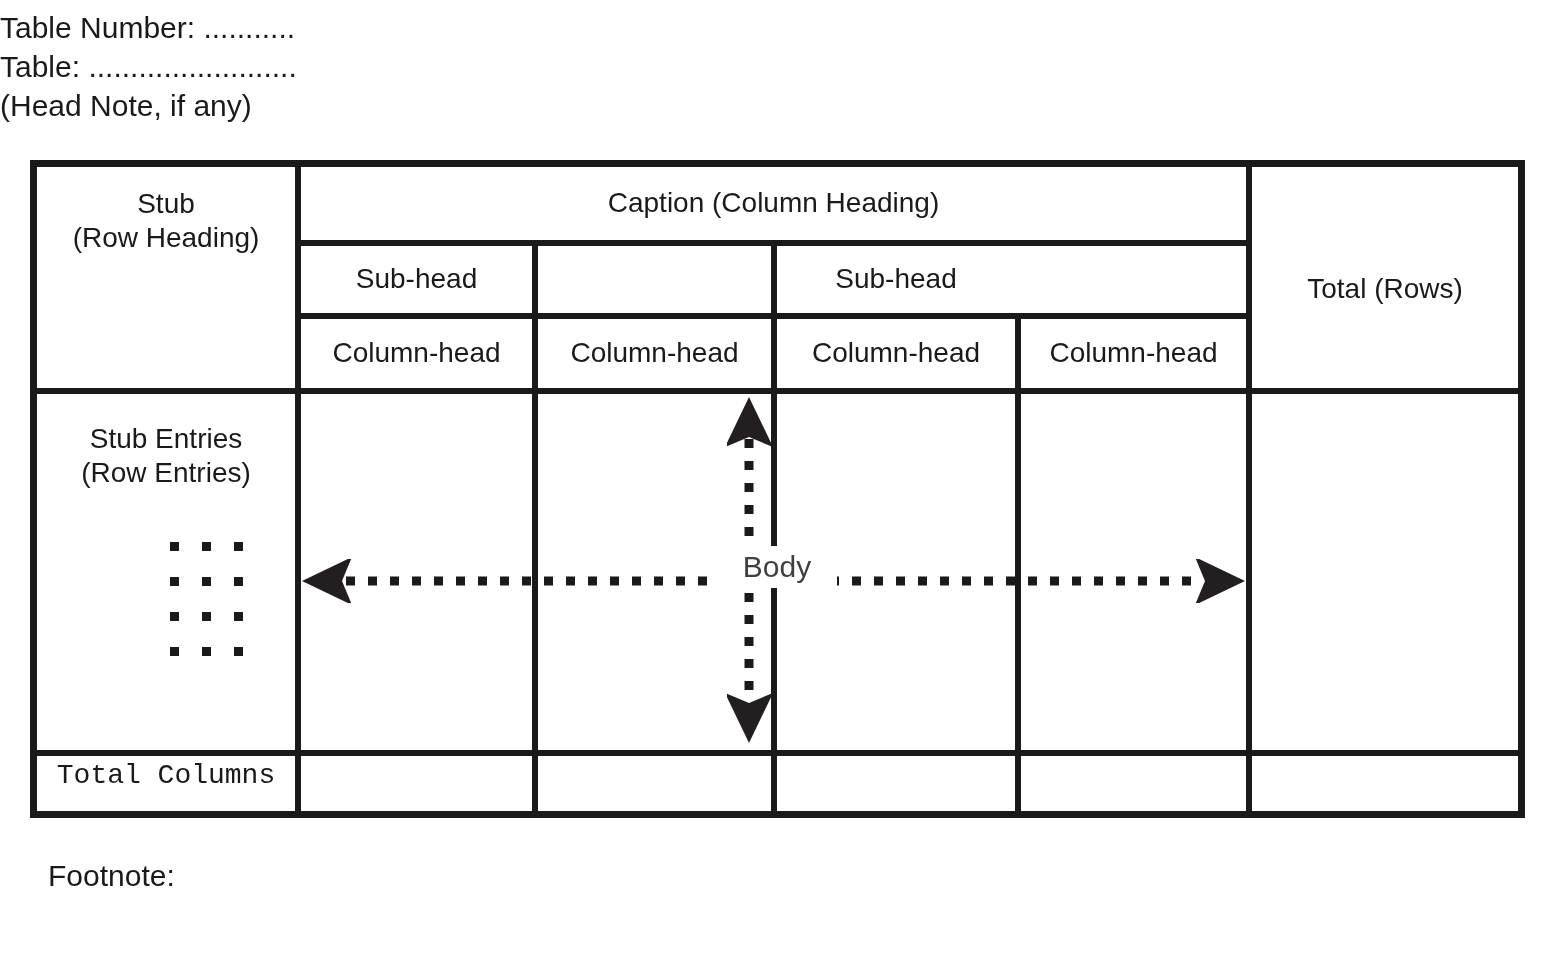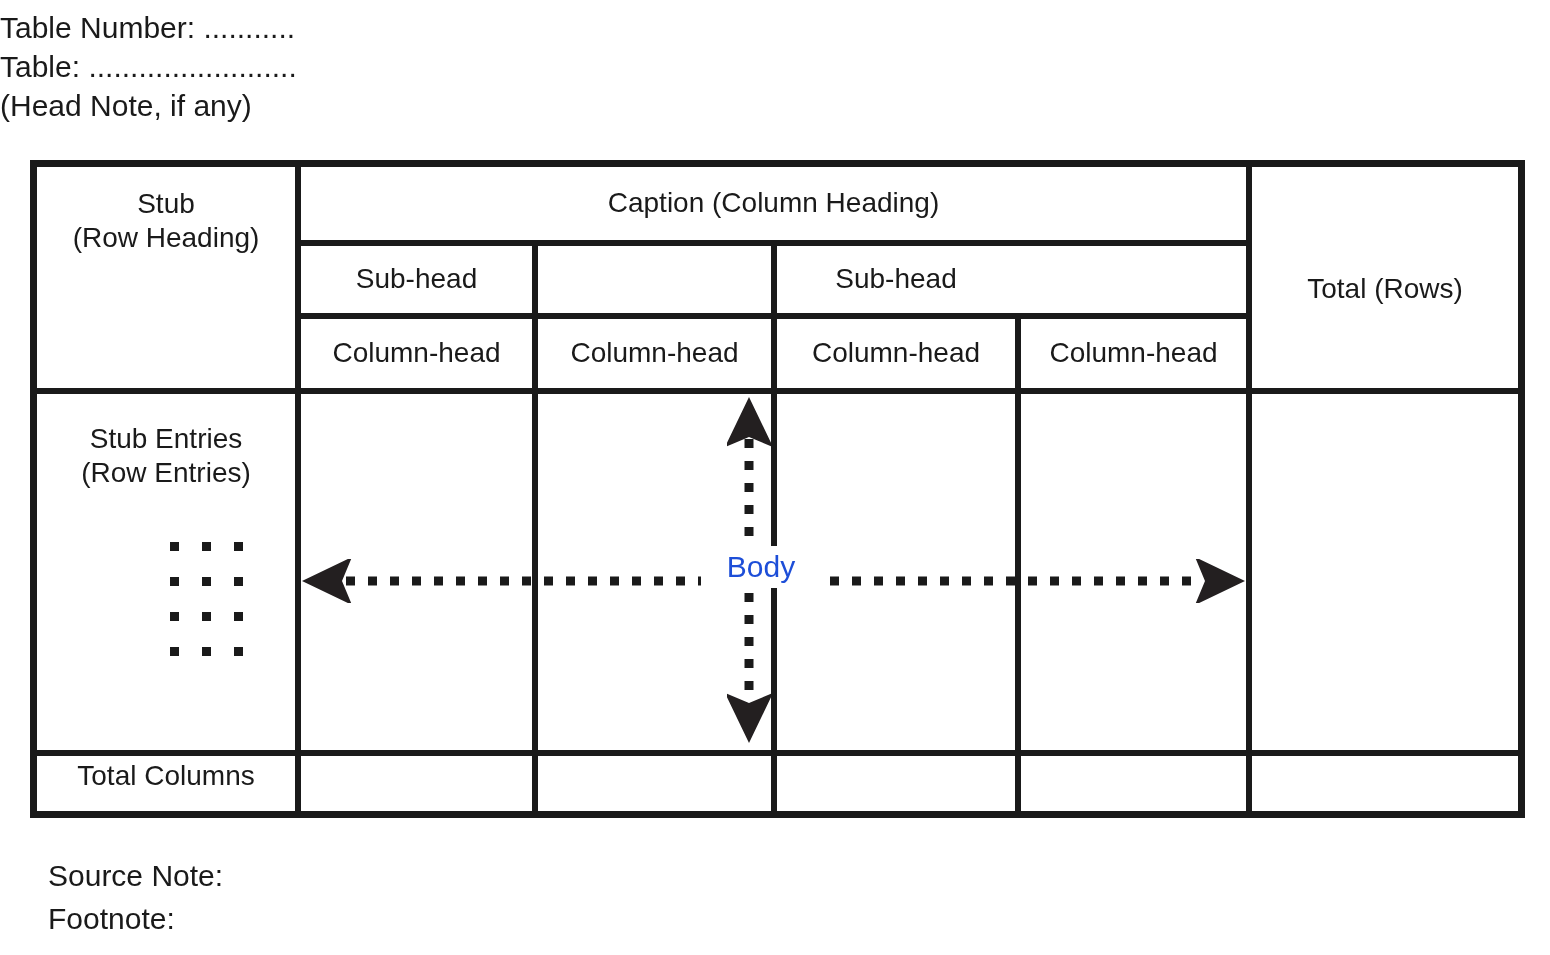--- a/index.html
+++ b/index.html
@@ -36,23 +36,23 @@
     position:absolute;left:121px;top:362px;width:96px;height:140px;
     display:grid;grid-template-columns:repeat(3,1fr);grid-template-rows:repeat(4,1fr);
     justify-items:center;align-items:center;
   }
   #stub-dots i{display:block;width:9px;height:9px;background:#1a1a1a;}
 
   
   #body-arrow-h{position:absolute;left:263px;top:392px;width:947px;height:44px;}
   #body-arrow-v{position:absolute;left:690px;top:228px;width:44px;height:350px;}
   #body-label{
-    position:absolute;left:664px;top:379px;width:120px;height:42px;
+    position:absolute;left:680px;top:379px;width:120px;height:42px;
     display:flex;align-items:center;justify-content:center;
-    font-size:30px;background:#ffffff;color:#1d4ed8;z-index:5;
+    font-size:30px;background:#ffffff;color:#404040;z-index:5;
   }
 
   
   #notes{position:absolute;left:48px;top:855px;font-size:30px;line-height:1.42;}
   #notes div{white-space:pre;}
 </style>
 </head>
 <body>
 
 <div class="stage">
@@ -97,21 +97,21 @@
     <div class="cell" style="left:740px;top:152px;width:238px;height:69px;">Column-head</div>
     <div class="cell" style="left:984px;top:152px;width:225px;height:69px;">Column-head</div>
 
     <div class="cell" style="left:0;top:227px;width:258px;height:356px;align-items:flex-start;padding-top:28px;border-radius:28px;">
       <div>
         <div>Stub Entries</div>
         <div>(Row Entries)</div>
       </div>
     </div>
 
-    <div class="cell" style="left:0;top:589px;width:258px;height:41px;">Total Columns</div>
+    <div class="cell" style="left:0;top:589px;width:258px;height:41px;font-family:Liberation Mono, monospace;">Total Columns</div>
 
     <div class="cell" style="left:264px;top:227px;width:231px;height:356px;"></div>
     <div class="cell" style="left:501px;top:227px;width:233px;height:356px;"></div>
     <div class="cell" style="left:740px;top:227px;width:238px;height:356px;"></div>
     <div class="cell" style="left:984px;top:227px;width:225px;height:356px;"></div>
     <div class="cell" style="left:1215px;top:227px;width:266px;height:356px;"></div>
 
     <div class="cell" style="left:264px;top:589px;width:231px;height:55px;"></div>
     <div class="cell" style="left:501px;top:589px;width:233px;height:55px;"></div>
     <div class="cell" style="left:740px;top:589px;width:238px;height:55px;"></div>
@@ -143,17 +143,16 @@
       <line x1="22" y1="44" x2="22" y2="306" stroke="#1a1a1a" stroke-width="9" stroke-dasharray="9 13" stroke-linecap="butt"></line>
       <path d="M 22 2 L 46 52 L 22 42 L -2 52 Z" fill="#231f20"></path>
       <path d="M 22 348 L 46 298 L 22 308 L -2 298 Z" fill="#231f20"></path>
     </svg>
 
     <div id="body-label">Body</div>
 
   </div>
 
   <div id="notes">
-    <div>Source Note:</div>
     <div>Footnote:</div>
   </div>
 
 </div>
 
 </body></html>

